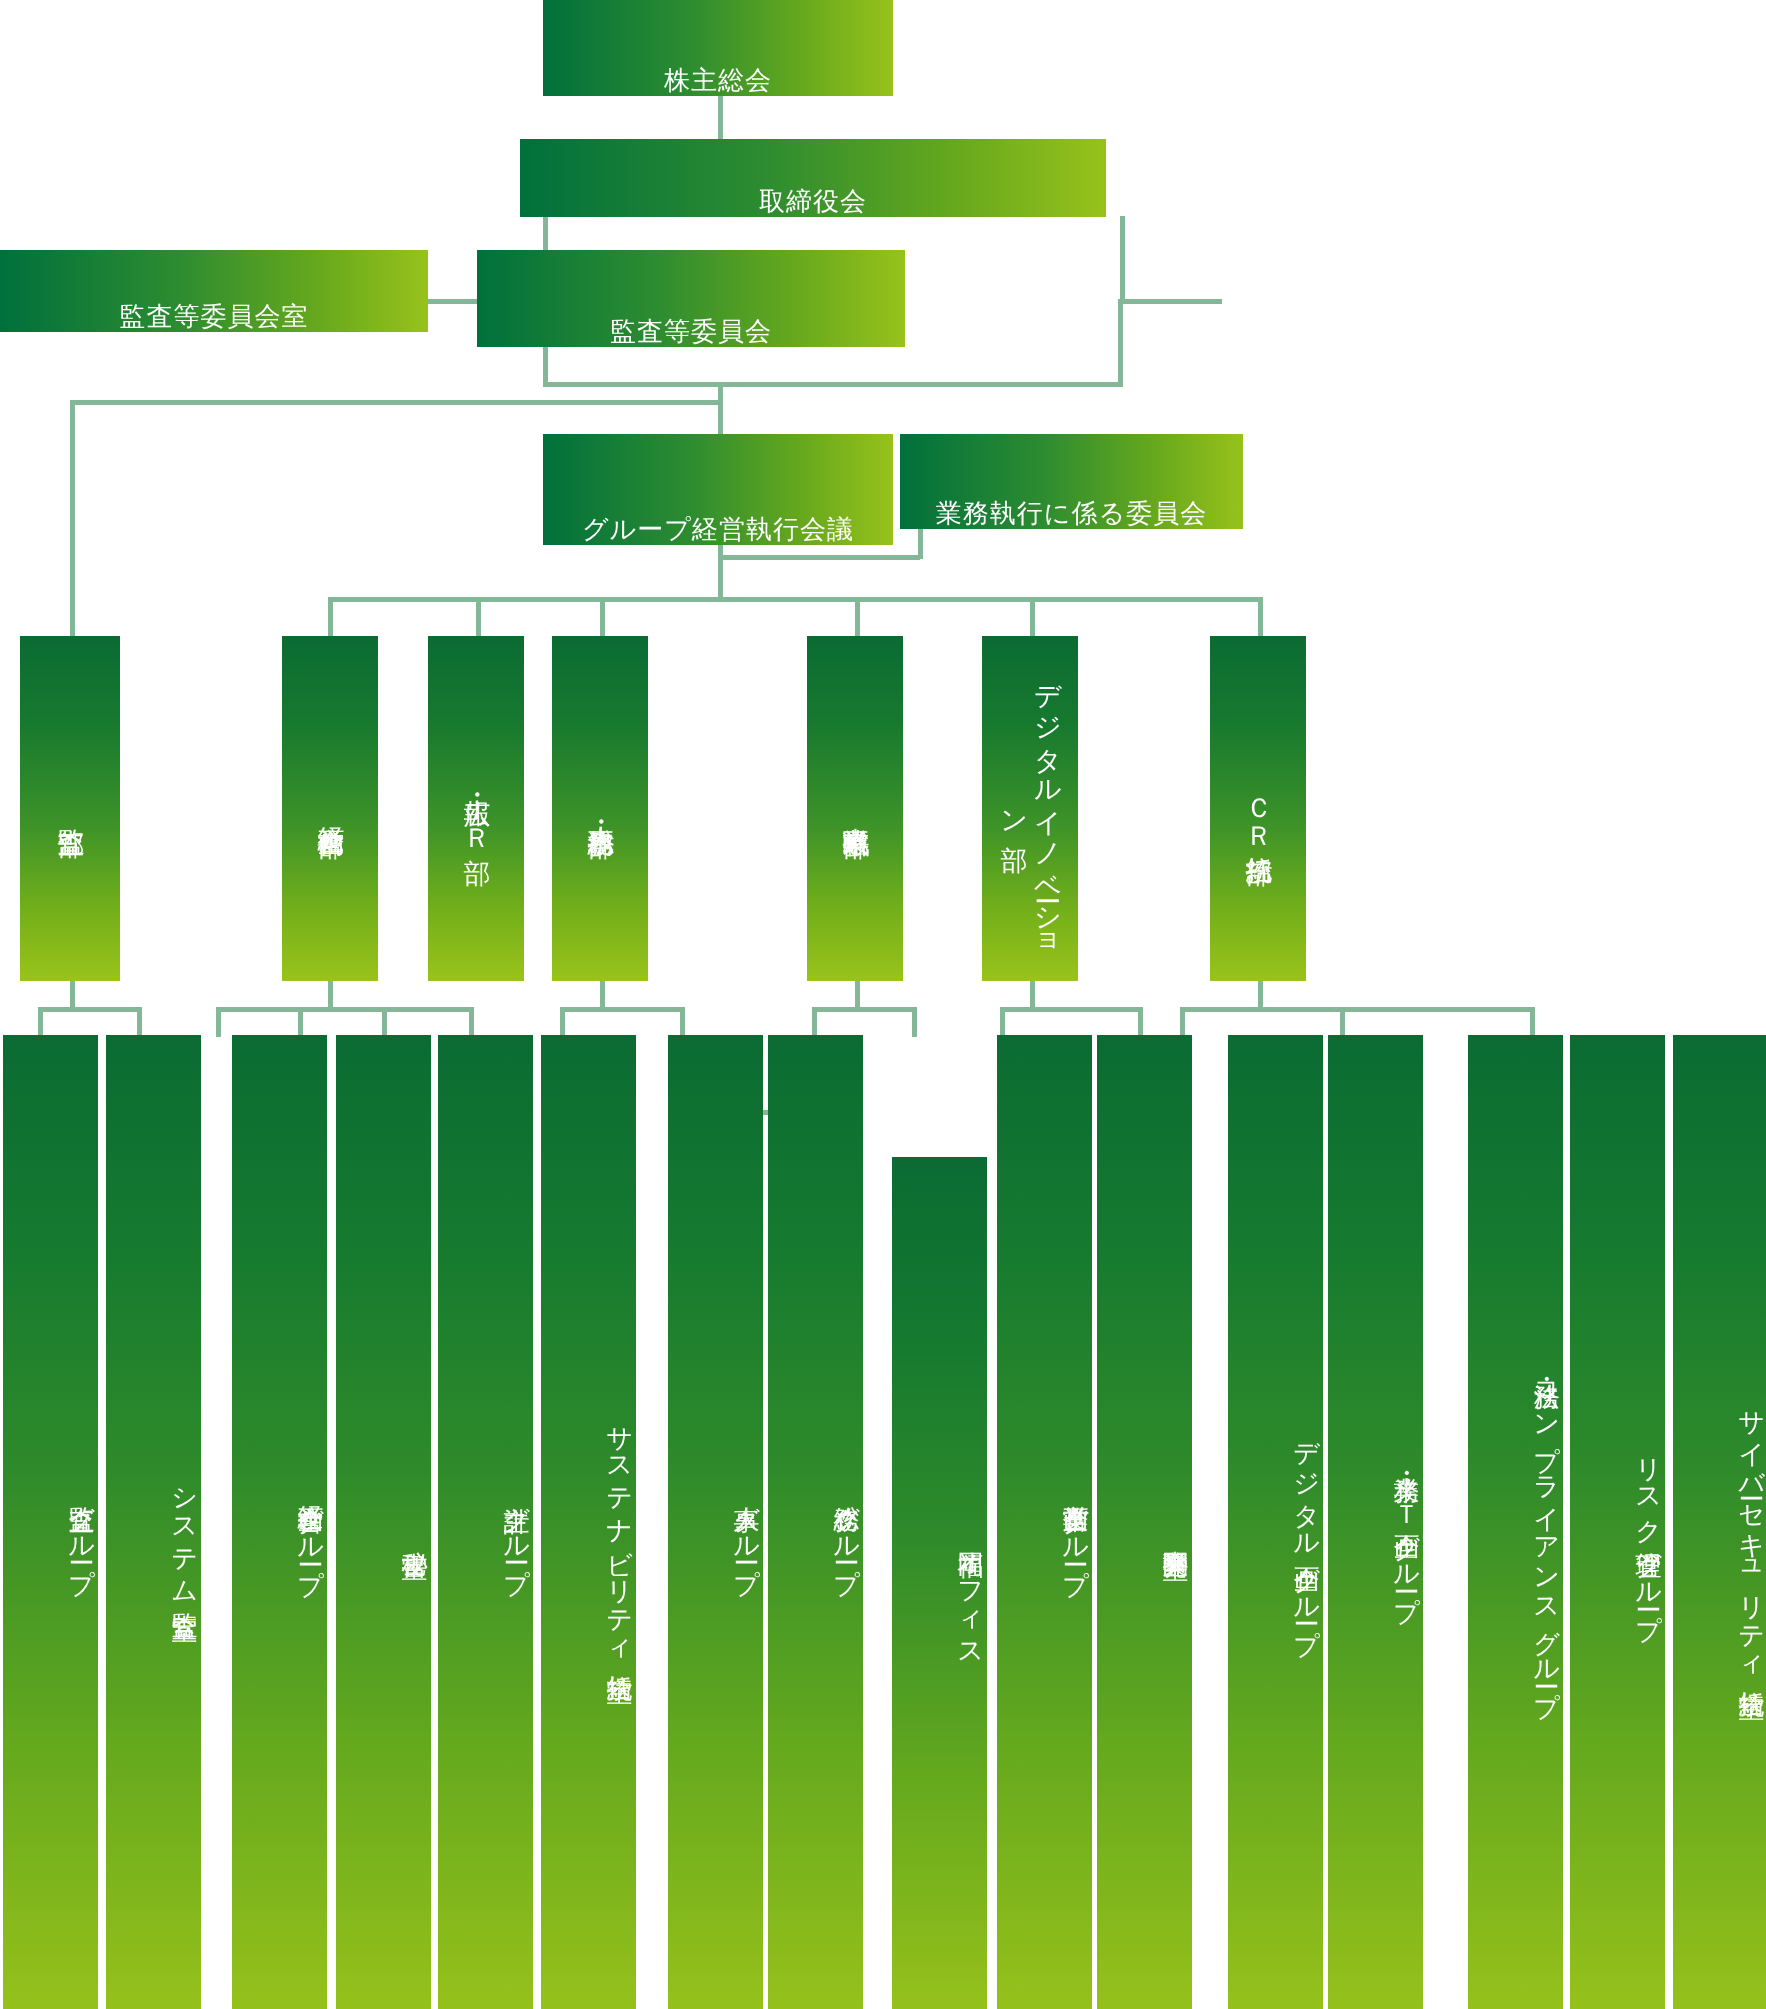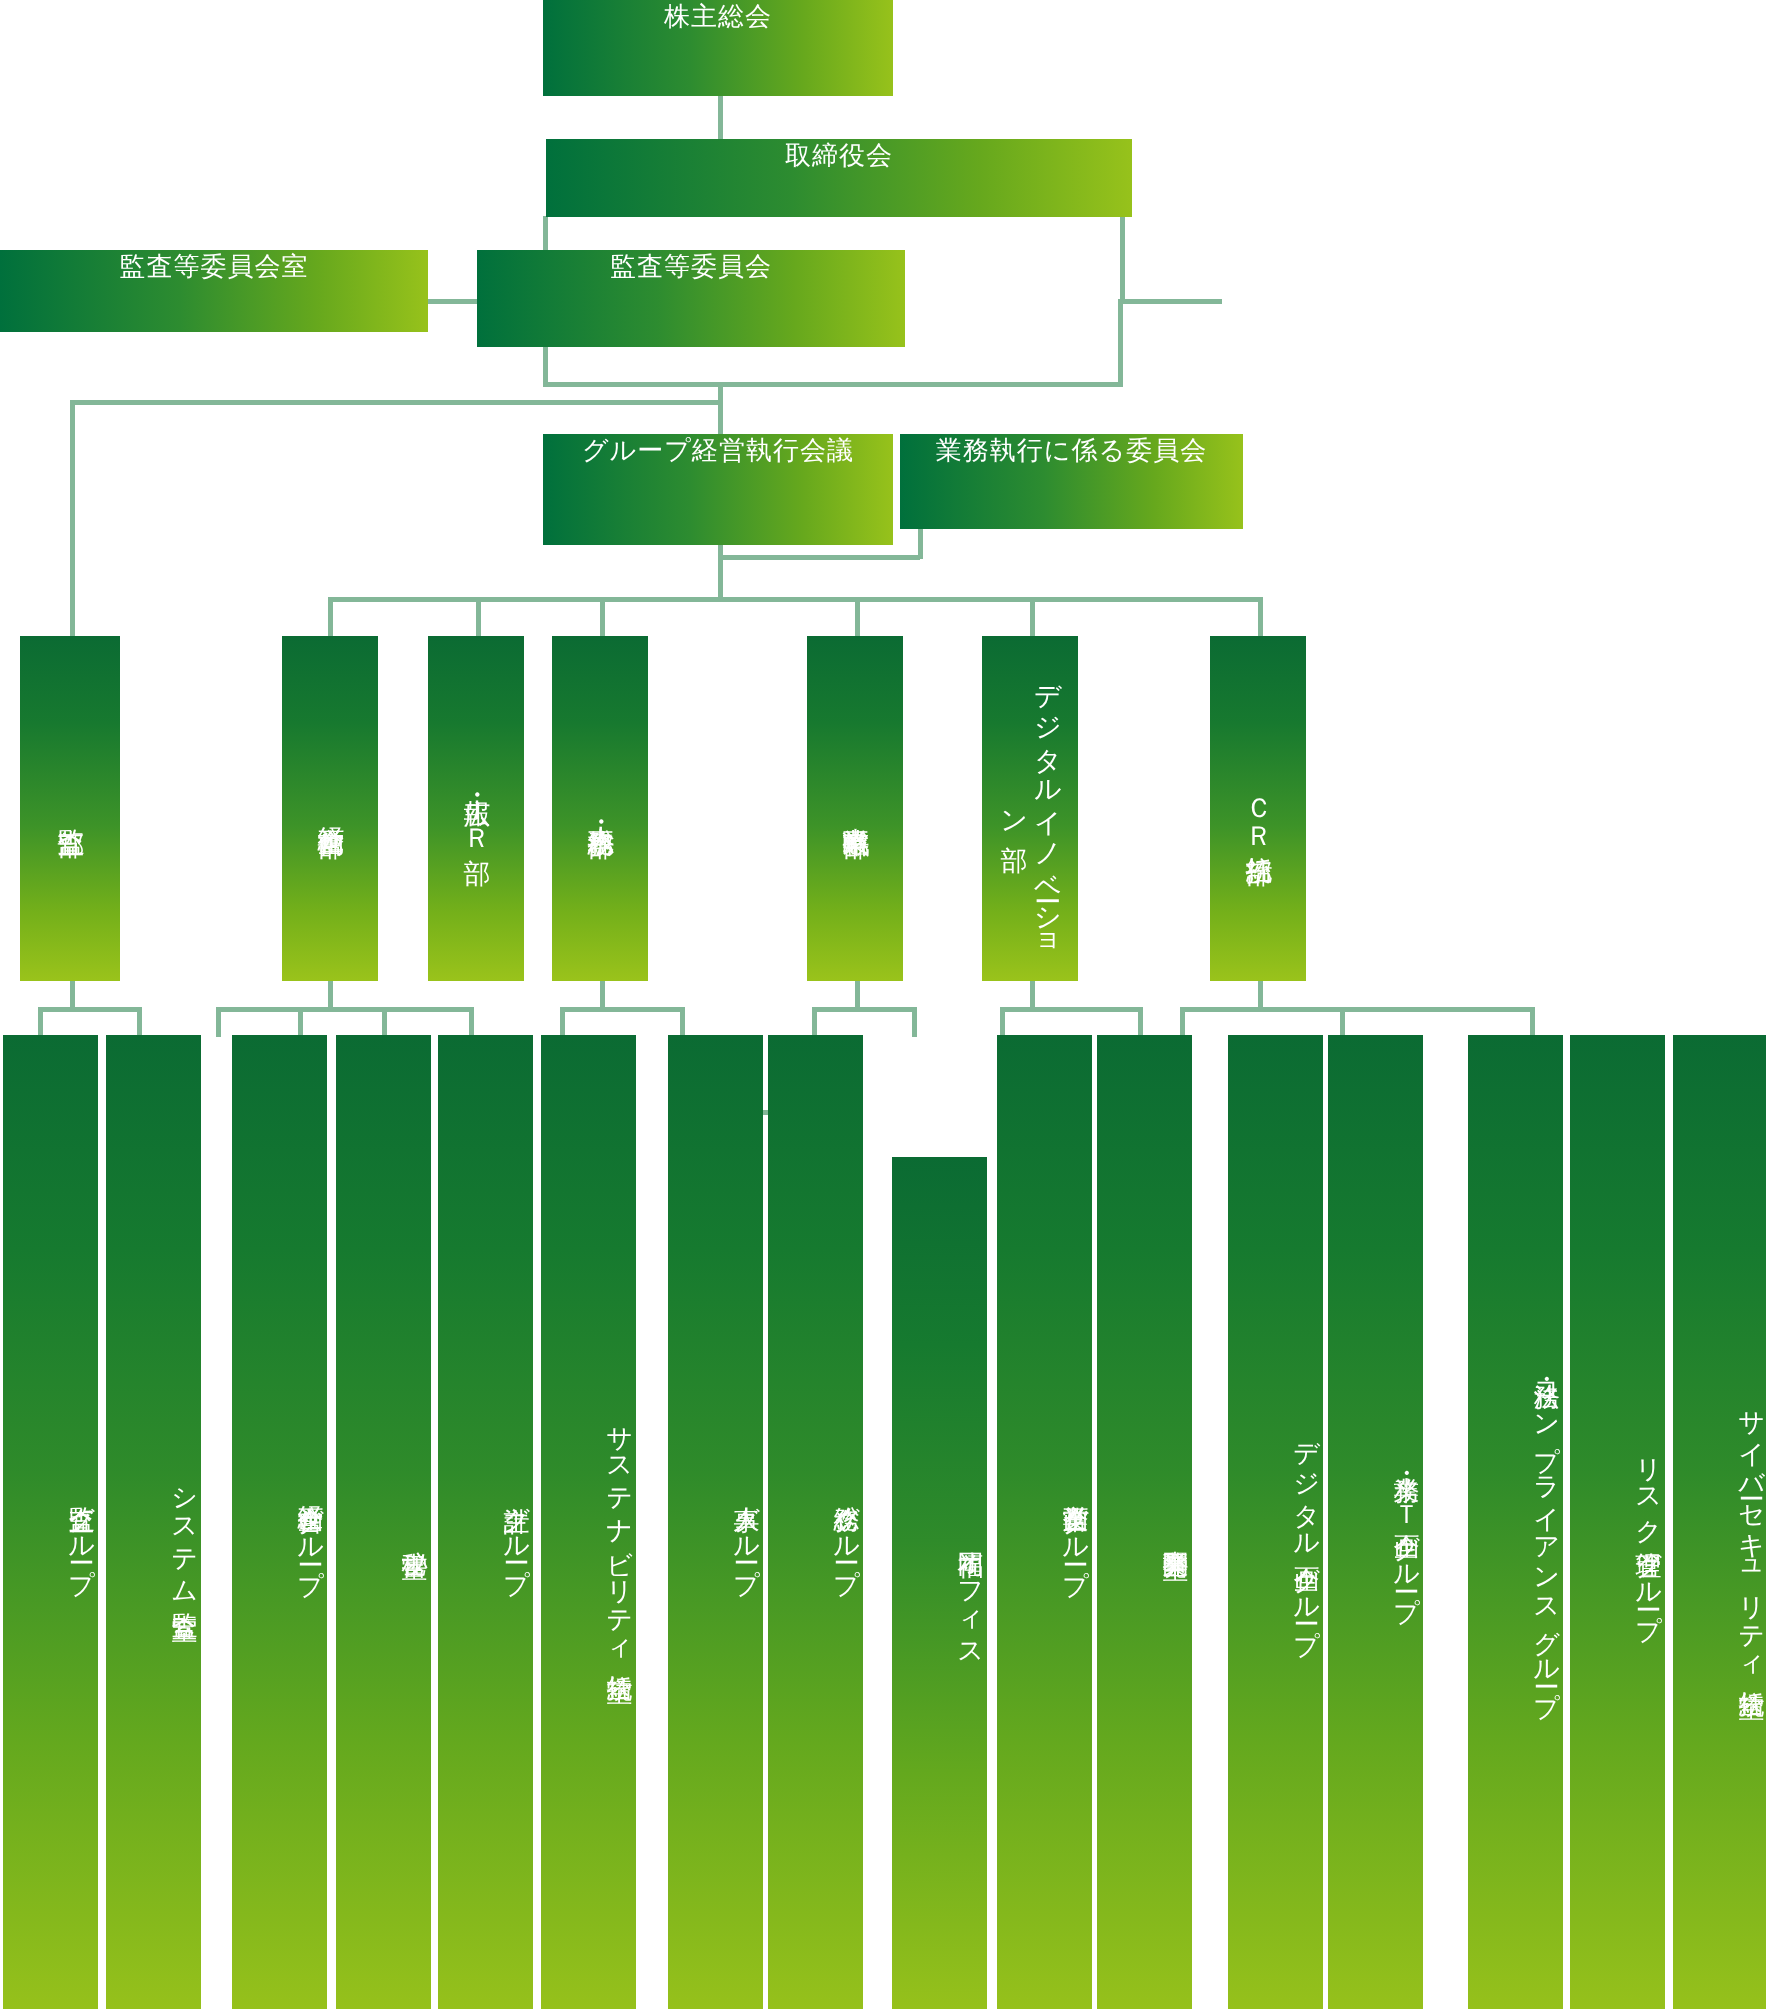--- a/index.html
+++ b/index.html
@@ -22,21 +22,21 @@
   }
   .line.h{height:5px;}
   .line.v{width:5px;}
 
   
   .box{
     position:absolute;
     box-sizing:border-box;
     color:#ffffff;
     display:flex;
-    align-items:flex-start;
+    align-items:flex-end;
     justify-content:center;
     text-align:center;
     letter-spacing:0.04em;
     line-height:1.25;
     overflow:hidden;
   }
   
   .box.grad-h{
     background:linear-gradient(to right,#00703c 0%,#2d8c30 42%,#66a81d 74%,#97c21b 100%);
     font-size:26px;
@@ -135,21 +135,21 @@
   <div class="line v" style="left: 1258px; top: 980px; height: 30px; background: rgb(131, 183, 152);"></div>
   <div class="line h" style="left: 1180px; top: 1007px; width: 355px; background: rgb(131, 183, 152);"></div>
   <div class="line v" style="left: 1180px; top: 1007px; height: 30px; background: rgb(131, 183, 152);"></div>
   <div class="line v" style="left: 1340px; top: 1007px; height: 30px; background: rgb(131, 183, 152);"></div>
   <div class="line v" style="left: 1530px; top: 1007px; height: 30px; background: rgb(131, 183, 152);"></div>
 
   <div class="box grad-h" style="left:543px;top:0px;width:350px;height:96px;">
     <span class="label">株主総会</span>
   </div>
 
-  <div class="box grad-h" style="left:546px;top:139px;width:586px;height:78px;">
+  <div class="box grad-h" style="left:520px;top:139px;width:586px;height:78px;">
     <span class="label">取締役会</span>
   </div>
 
   <div class="box grad-h" style="left:0px;top:250px;width:428px;height:82px;">
     <span class="label">監査等委員会室</span>
   </div>
 
   <div class="box grad-h" style="left:477px;top:250px;width:428px;height:97px;">
     <span class="label">監査等委員会</span>
   </div>

